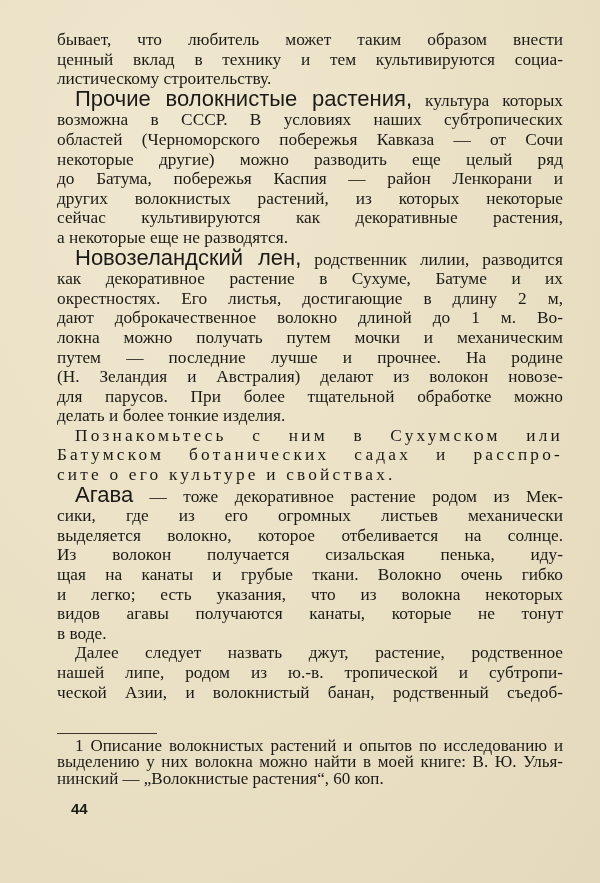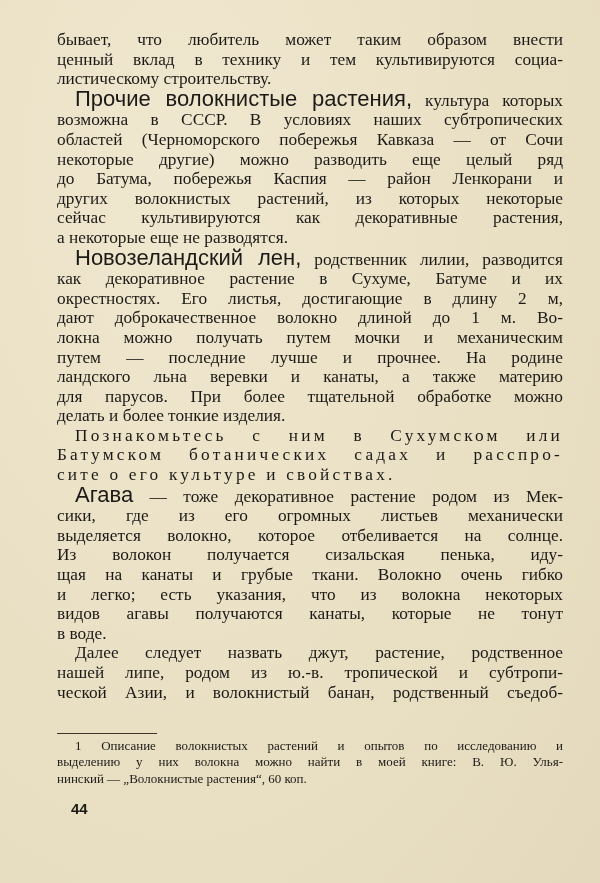--- a/index.html
+++ b/index.html
@@ -17,21 +17,21 @@
   .para {
     margin:0; font-size:17.3px; line-height:19.6px;
     text-align:justify; text-align-last:auto;
   }
   .line { display:block; text-align:justify; text-align-last:justify; white-space:nowrap; }
   .line.last { text-align-last:left; }
   .indent { padding-left:18px; }
   b { font-family:"Liberation Sans", sans-serif; font-weight:normal; font-size:22px; }
   .spaced { letter-spacing:3.2px; }
   .rule { position:absolute; left:57px; top:733px; width:100px; border-top:1px solid #3a342a; }
-  .foot { position:absolute; left:57px; top:738px; width:506px; font-size:13px; line-height:16.3px; }
+  .foot { position:absolute; left:57px; top:738px; width:506px; font-size:17px; line-height:16.3px; }
   .foot .line { text-align:justify; text-align-last:justify; }
   .foot .line.last { text-align-last:left; }
   .pagenum { position:absolute; left:71px; top:800px; font-family:"Liberation Sans", sans-serif; font-weight:bold; font-size:15px; }
 </style>
 </head>
 <body>
 
 <div class="page">
 
   <div class="para">
@@ -51,21 +51,21 @@
     <span class="line last">а некоторые еще не разводятся.</span>
   </div>
 
   <div class="para">
     <span class="line indent"><b>Новозеландский лен,</b><span> родственник лилии, разводится</span></span>
     <span class="line">как декоративное растение в Сухуме, Батуме и их</span>
     <span class="line">окрестностях. Его листья, достигающие в длину 2 м,</span>
     <span class="line">дают доброкачественное волокно длиной до 1 м. Во-</span>
     <span class="line">локна можно получать путем мочки и механическим</span>
     <span class="line">путем — последние лучше и прочнее. На родине</span>
-    <span class="line">ландского льна веревки и канаты, а также материю</span>
+    <span class="line">(Н. Зеландия и Австралия) делают из волокон новозе-</span>
     <span class="line">для парусов. При более тщательной обработке можно</span>
     <span class="line last">делать и более тонкие изделия.</span>
   </div>
 
   <div class="para spaced">
     <span class="line indent">Познакомьтесь с ним в Сухумском или</span>
     <span class="line">Батумском ботанических садах и расспро-</span>
     <span class="line last">сите о его культуре и свойствах.</span>
   </div>
 

